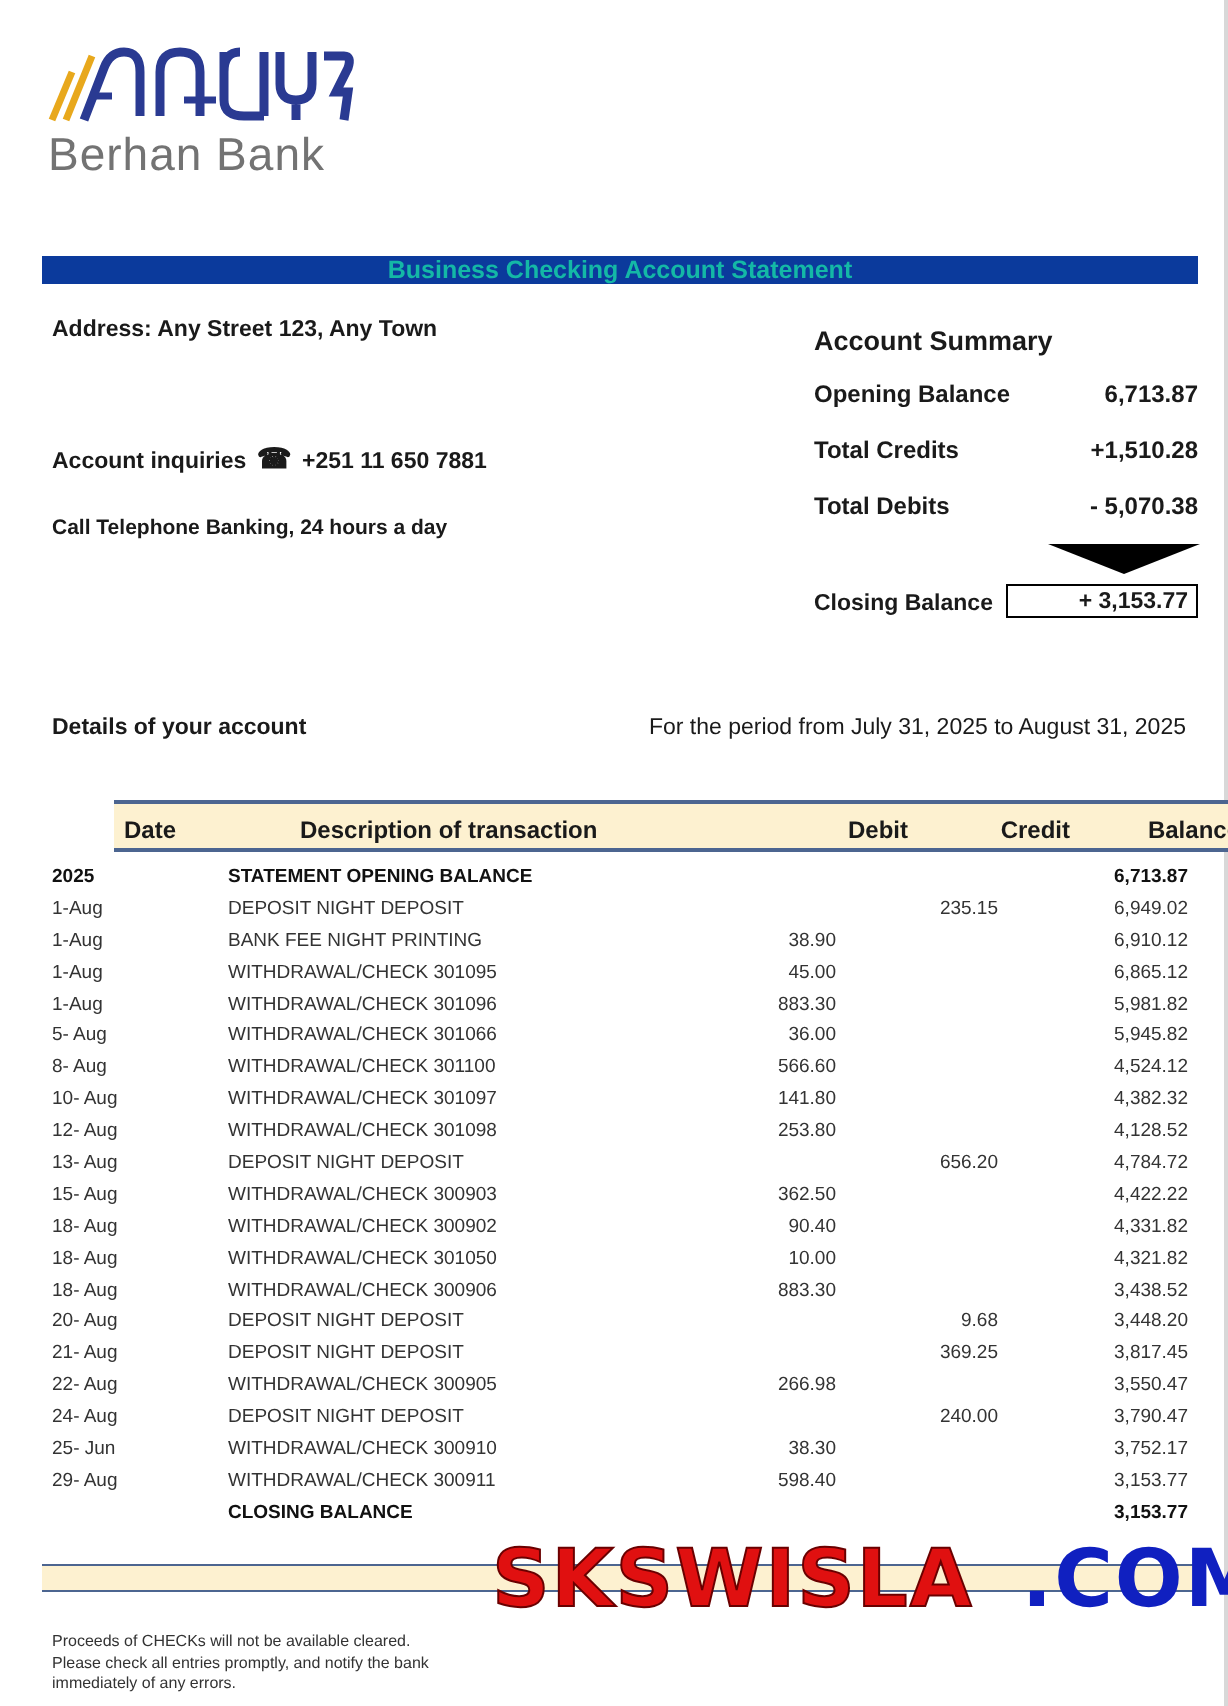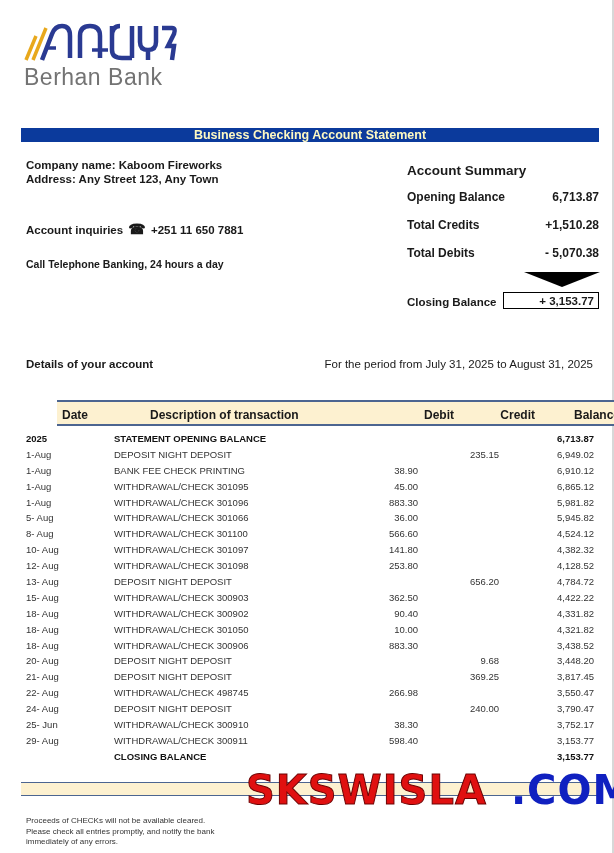--- a/index.html
+++ b/index.html
@@ -7,21 +7,21 @@
     width: 614px; height: 853px; overflow: hidden;
     background: #ffffff; position: relative;
     font-family: "Liberation Sans", sans-serif; color: #1a1a1a;
   }
   .page-edge { position: absolute; top: 0; right: 0; width: 2px; height: 853px; background: #d8d8d8; }
   .logo { position: absolute; left: 22px; top: 20px; }
   .logo svg { display: block; }
   .logo-name { position: absolute; left: 24px; top: 64px; font-size: 23px; color: #737373; letter-spacing: 0.5px; }
   .banner {
     position: absolute; left: 21px; top: 128px; width: 578px; height: 14px;
-    background: #0b3a9c; color: #fef9c3; font-weight: bold; font-size: 12.5px;
+    background: #0b3a9c; color: #14b8a6; font-weight: bold; font-size: 12.5px;
     text-align: center; line-height: 14px;
   }
   .company { position: absolute; left: 26px; top: 159px; font-size: 11.5px; font-weight: bold; line-height: 13.5px; }
   .inquiries { position: absolute; left: 26px; top: 221px; font-size: 11.5px; font-weight: bold; }
   .inquiries .phone-icon { font-size: 14px; margin: 0 2px; }
   .telebank { position: absolute; left: 26px; top: 258px; font-size: 10.5px; font-weight: bold; }
   .summary { position: absolute; left: 407px; top: 163px; width: 192px; font-weight: bold; }
   .summary-title { font-size: 13.5px; margin-bottom: 12px; }
   .sum-row { display: flex; justify-content: space-between; font-size: 12px; height: 28px; }
   .arrow { position: absolute; left: 524px; top: 272px; width: 0; height: 0;
@@ -72,21 +72,20 @@
     <path d="M90 16 Q90 6 98 6 M90 6 L90 30 Q90 38 100 38 L110 38 M110 6 L110 38" fill="none" stroke="#2a3a92" stroke-width="4.5"></path>
     <path d="M118 6 L118 22 Q118 30 126 30 Q134 30 134 22 L134 6 M126 30 L126 40" fill="none" stroke="#2a3a92" stroke-width="4.5"></path>
     <path d="M140 8 L150 8 Q154 8 152 14 L146 26 L152 26 L150 40" fill="none" stroke="#2a3a92" stroke-width="4.5"></path>
   </svg>
 </div>
 <div class="logo-name">Berhan Bank</div>
 
 <div class="banner">Business Checking Account Statement</div>
 
 <div class="company">
-  <div>Company name: Kaboom Fireworks</div>
   <div>Address: Any Street 123, Any Town</div>
 </div>
 
 <div class="inquiries">
   <span>Account inquiries</span>
   <span class="phone-icon">☎</span>
   <span>+251 11 650 7881</span>
 </div>
 <div class="telebank">Call Telephone Banking, 24 hours a day</div>
 
@@ -130,21 +129,21 @@
     </div>
     <div class="row">
       <span class="c-date">1-Aug</span>
       <span class="c-desc">DEPOSIT NIGHT DEPOSIT</span>
       <span class="c-debit"></span>
       <span class="c-credit">235.15</span>
       <span class="c-bal">6,949.02</span>
     </div>
     <div class="row">
       <span class="c-date">1-Aug</span>
-      <span class="c-desc">BANK FEE CHECK PRINTING</span>
+      <span class="c-desc">BANK FEE NIGHT PRINTING</span>
       <span class="c-debit">38.90</span>
       <span class="c-credit"></span>
       <span class="c-bal">6,910.12</span>
     </div>
     <div class="row">
       <span class="c-date">1-Aug</span>
       <span class="c-desc">WITHDRAWAL/CHECK 301095</span>
       <span class="c-debit">45.00</span>
       <span class="c-credit"></span>
       <span class="c-bal">6,865.12</span>
@@ -228,21 +227,21 @@
     </div>
     <div class="row">
       <span class="c-date">21- Aug</span>
       <span class="c-desc">DEPOSIT NIGHT DEPOSIT</span>
       <span class="c-debit"></span>
       <span class="c-credit">369.25</span>
       <span class="c-bal">3,817.45</span>
     </div>
     <div class="row">
       <span class="c-date">22- Aug</span>
-      <span class="c-desc">WITHDRAWAL/CHECK 498745</span>
+      <span class="c-desc">WITHDRAWAL/CHECK 300905</span>
       <span class="c-debit">266.98</span>
       <span class="c-credit"></span>
       <span class="c-bal">3,550.47</span>
     </div>
     <div class="row">
       <span class="c-date">24- Aug</span>
       <span class="c-desc">DEPOSIT NIGHT DEPOSIT</span>
       <span class="c-debit"></span>
       <span class="c-credit">240.00</span>
       <span class="c-bal">3,790.47</span>

